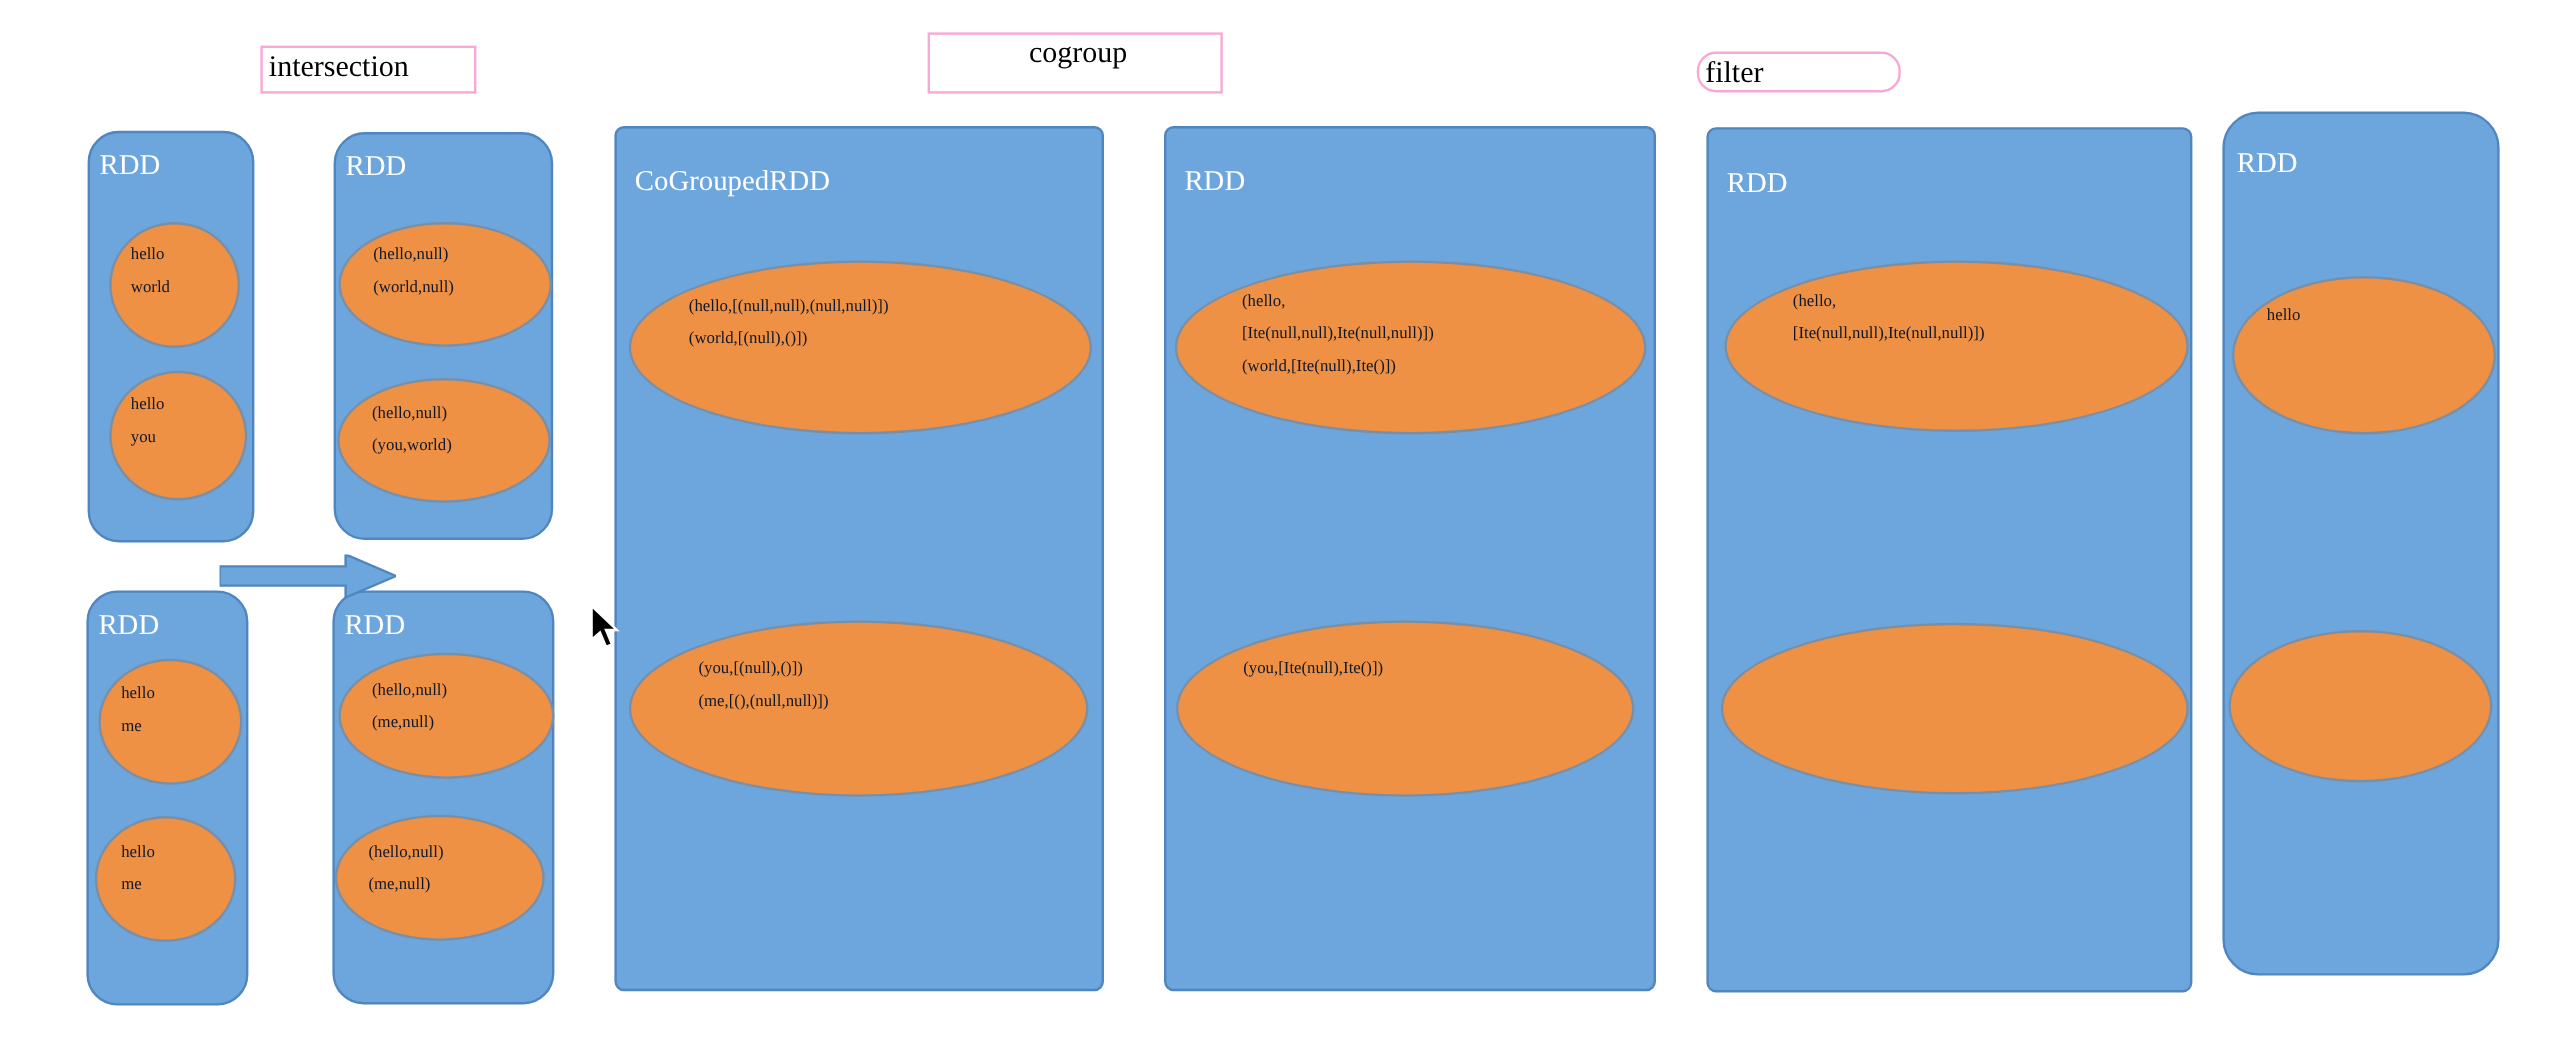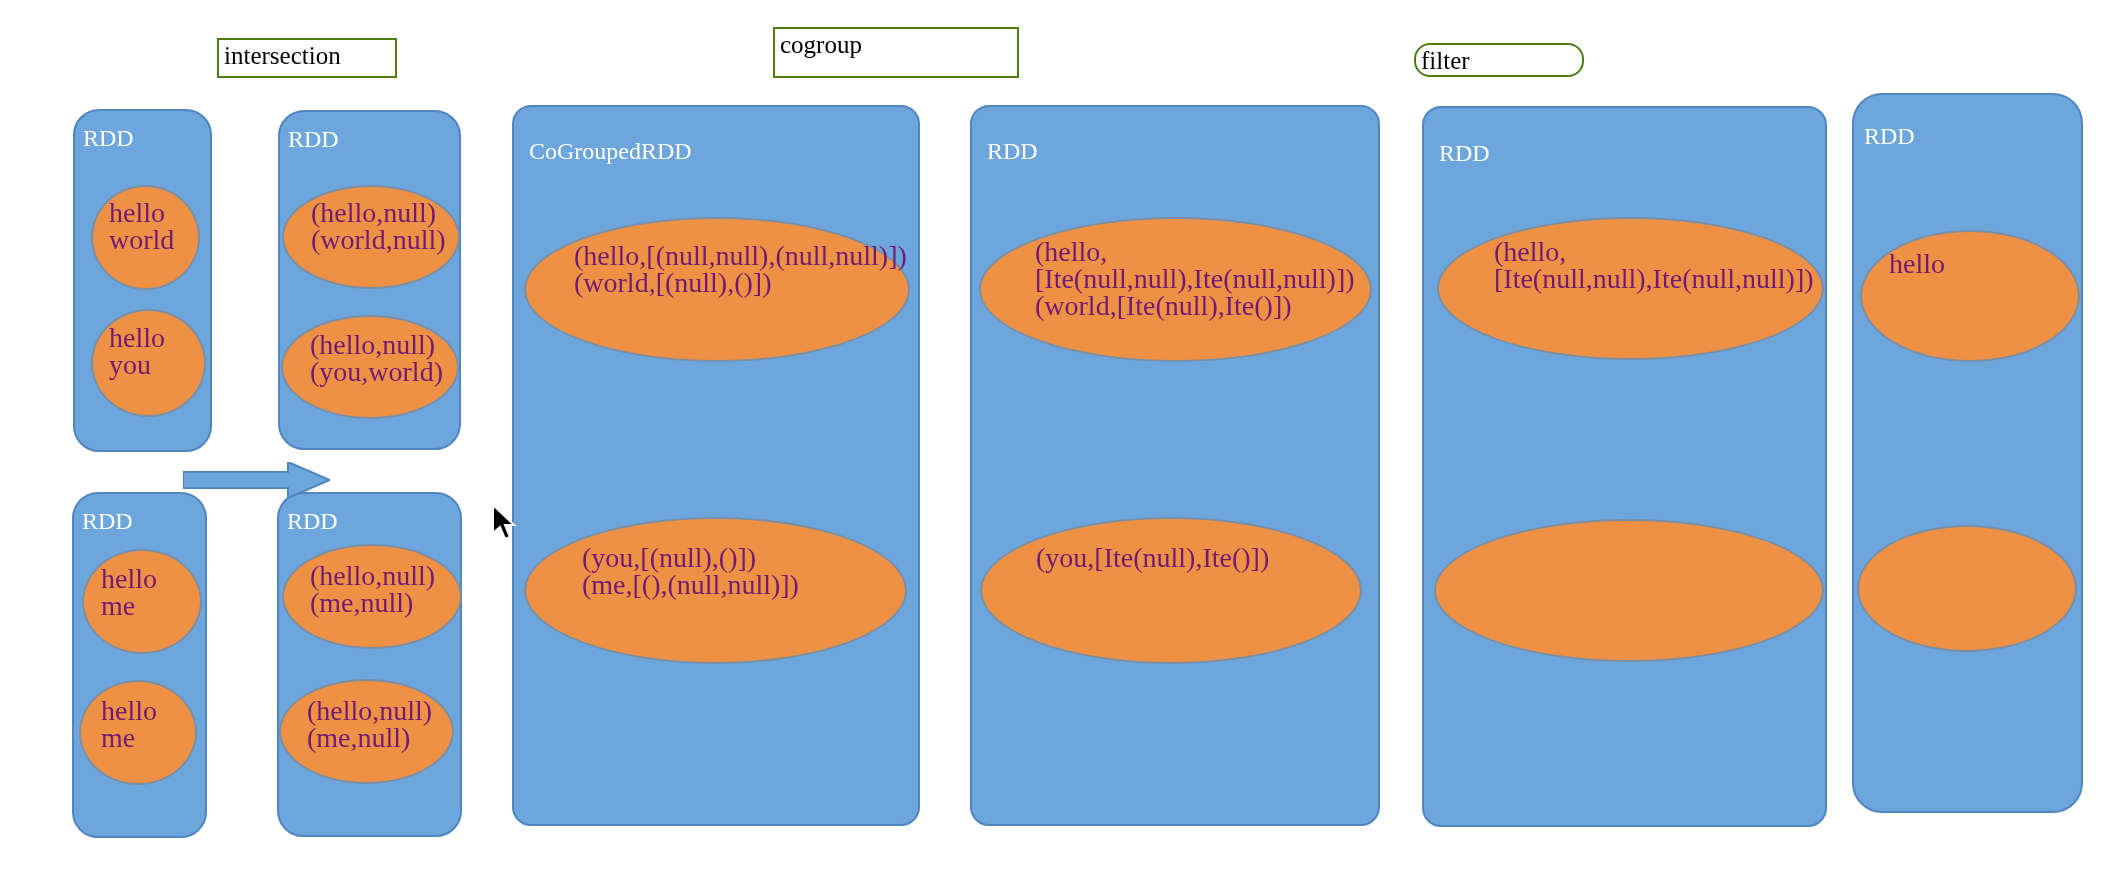--- a/index.html
+++ b/index.html
@@ -2,56 +2,56 @@
 <html><head>
 <meta charset="utf-8">
 <style>
   html,body{margin:0;padding:0;}
   body{
     width:2126px;height:870px;position:relative;background:#ffffff;
     font-family:"Liberation Serif", serif;overflow:hidden;
   }
   
   .oplabel{
-    position:absolute;background:#ffffff;border:2px solid #4d7c0f;
+    position:absolute;background:#ffffff;border:2px solid #f9a8d4;
     color:#000000;font-size:25px;line-height:28px;padding:2px 0 0 5px;
     box-sizing:border-box;white-space:nowrap;
   }
   #lbl-intersection{left:217px;top:38px;width:180px;height:40px;}
-  #lbl-cogroup{left:773px;top:27px;width:246px;height:51px;}
+  #lbl-cogroup{left:773px;top:27px;width:246px;height:51px;text-align:center;}
   #lbl-filter{left:1414px;top:43px;width:170px;height:34px;border-radius:16px;}
 
   
   .rddbox{
     position:absolute;background:#6ca6dc;border:2px solid #4f86c0;
     box-sizing:border-box;
   }
   .rddbox .title{
     position:absolute;color:#ffffff;font-size:24px;white-space:nowrap;
   }
   .small{border-radius:26px;}
-  .big{border-radius:19px;}
+  .big{border-radius:8px;}
   #c0{left:73px;top:109px;width:139px;height:343px;}
   #c1{left:278px;top:110px;width:183px;height:340px;}
   #c2{left:72px;top:492px;width:135px;height:346px;}
   #c3{left:277px;top:492px;width:185px;height:345px;}
   #c4{left:512px;top:105px;width:408px;height:721px;}
   #c5{left:970px;top:105px;width:410px;height:721px;}
   #c6{left:1422px;top:106px;width:405px;height:721px;}
   #c7{left:1852px;top:93px;width:231px;height:720px;border-radius:30px;}
   #c0 .title,#c1 .title,#c2 .title,#c3 .title{left:8px;top:14px;}
   #c4 .title,#c5 .title{left:15px;top:31px;}
   #c6 .title{left:15px;top:32px;}
   #c7 .title{left:10px;top:28px;}
 
   
   .ell{
     position:absolute;background:#ee9144;border:2px solid #7a8fa6;
-    border-radius:50%;box-sizing:border-box;color:#701a75;
-    font-size:28px;line-height:27px;
+    border-radius:50%;box-sizing:border-box;color:#0f172a;
+    font-size:14px;line-height:27px;
   }
   .ell span{display:block;white-space:nowrap;}
   #c0 .s0{left:16px;top:74px;width:109px;height:105px;padding:12px 0 0 16px;}
   #c0 .s1{left:16px;top:198px;width:115px;height:108px;padding:13px 0 0 16px;}
   #c1 .s0{left:2px;top:73px;width:178px;height:104px;padding:12px 0 0 27px;}
   #c1 .s1{left:1px;top:203px;width:178px;height:104px;padding:14px 0 0 27px;}
   #c2 .s0{left:8px;top:55px;width:120px;height:105px;padding:14px 0 0 17px;}
   #c2 .s1{left:5px;top:186px;width:118px;height:105px;padding:15px 0 0 20px;}
   #c3 .s0{left:3px;top:50px;width:180px;height:105px;padding:16px 0 0 26px;}
   #c3 .s1{left:0px;top:185px;width:175px;height:105px;padding:16px 0 0 26px;}

